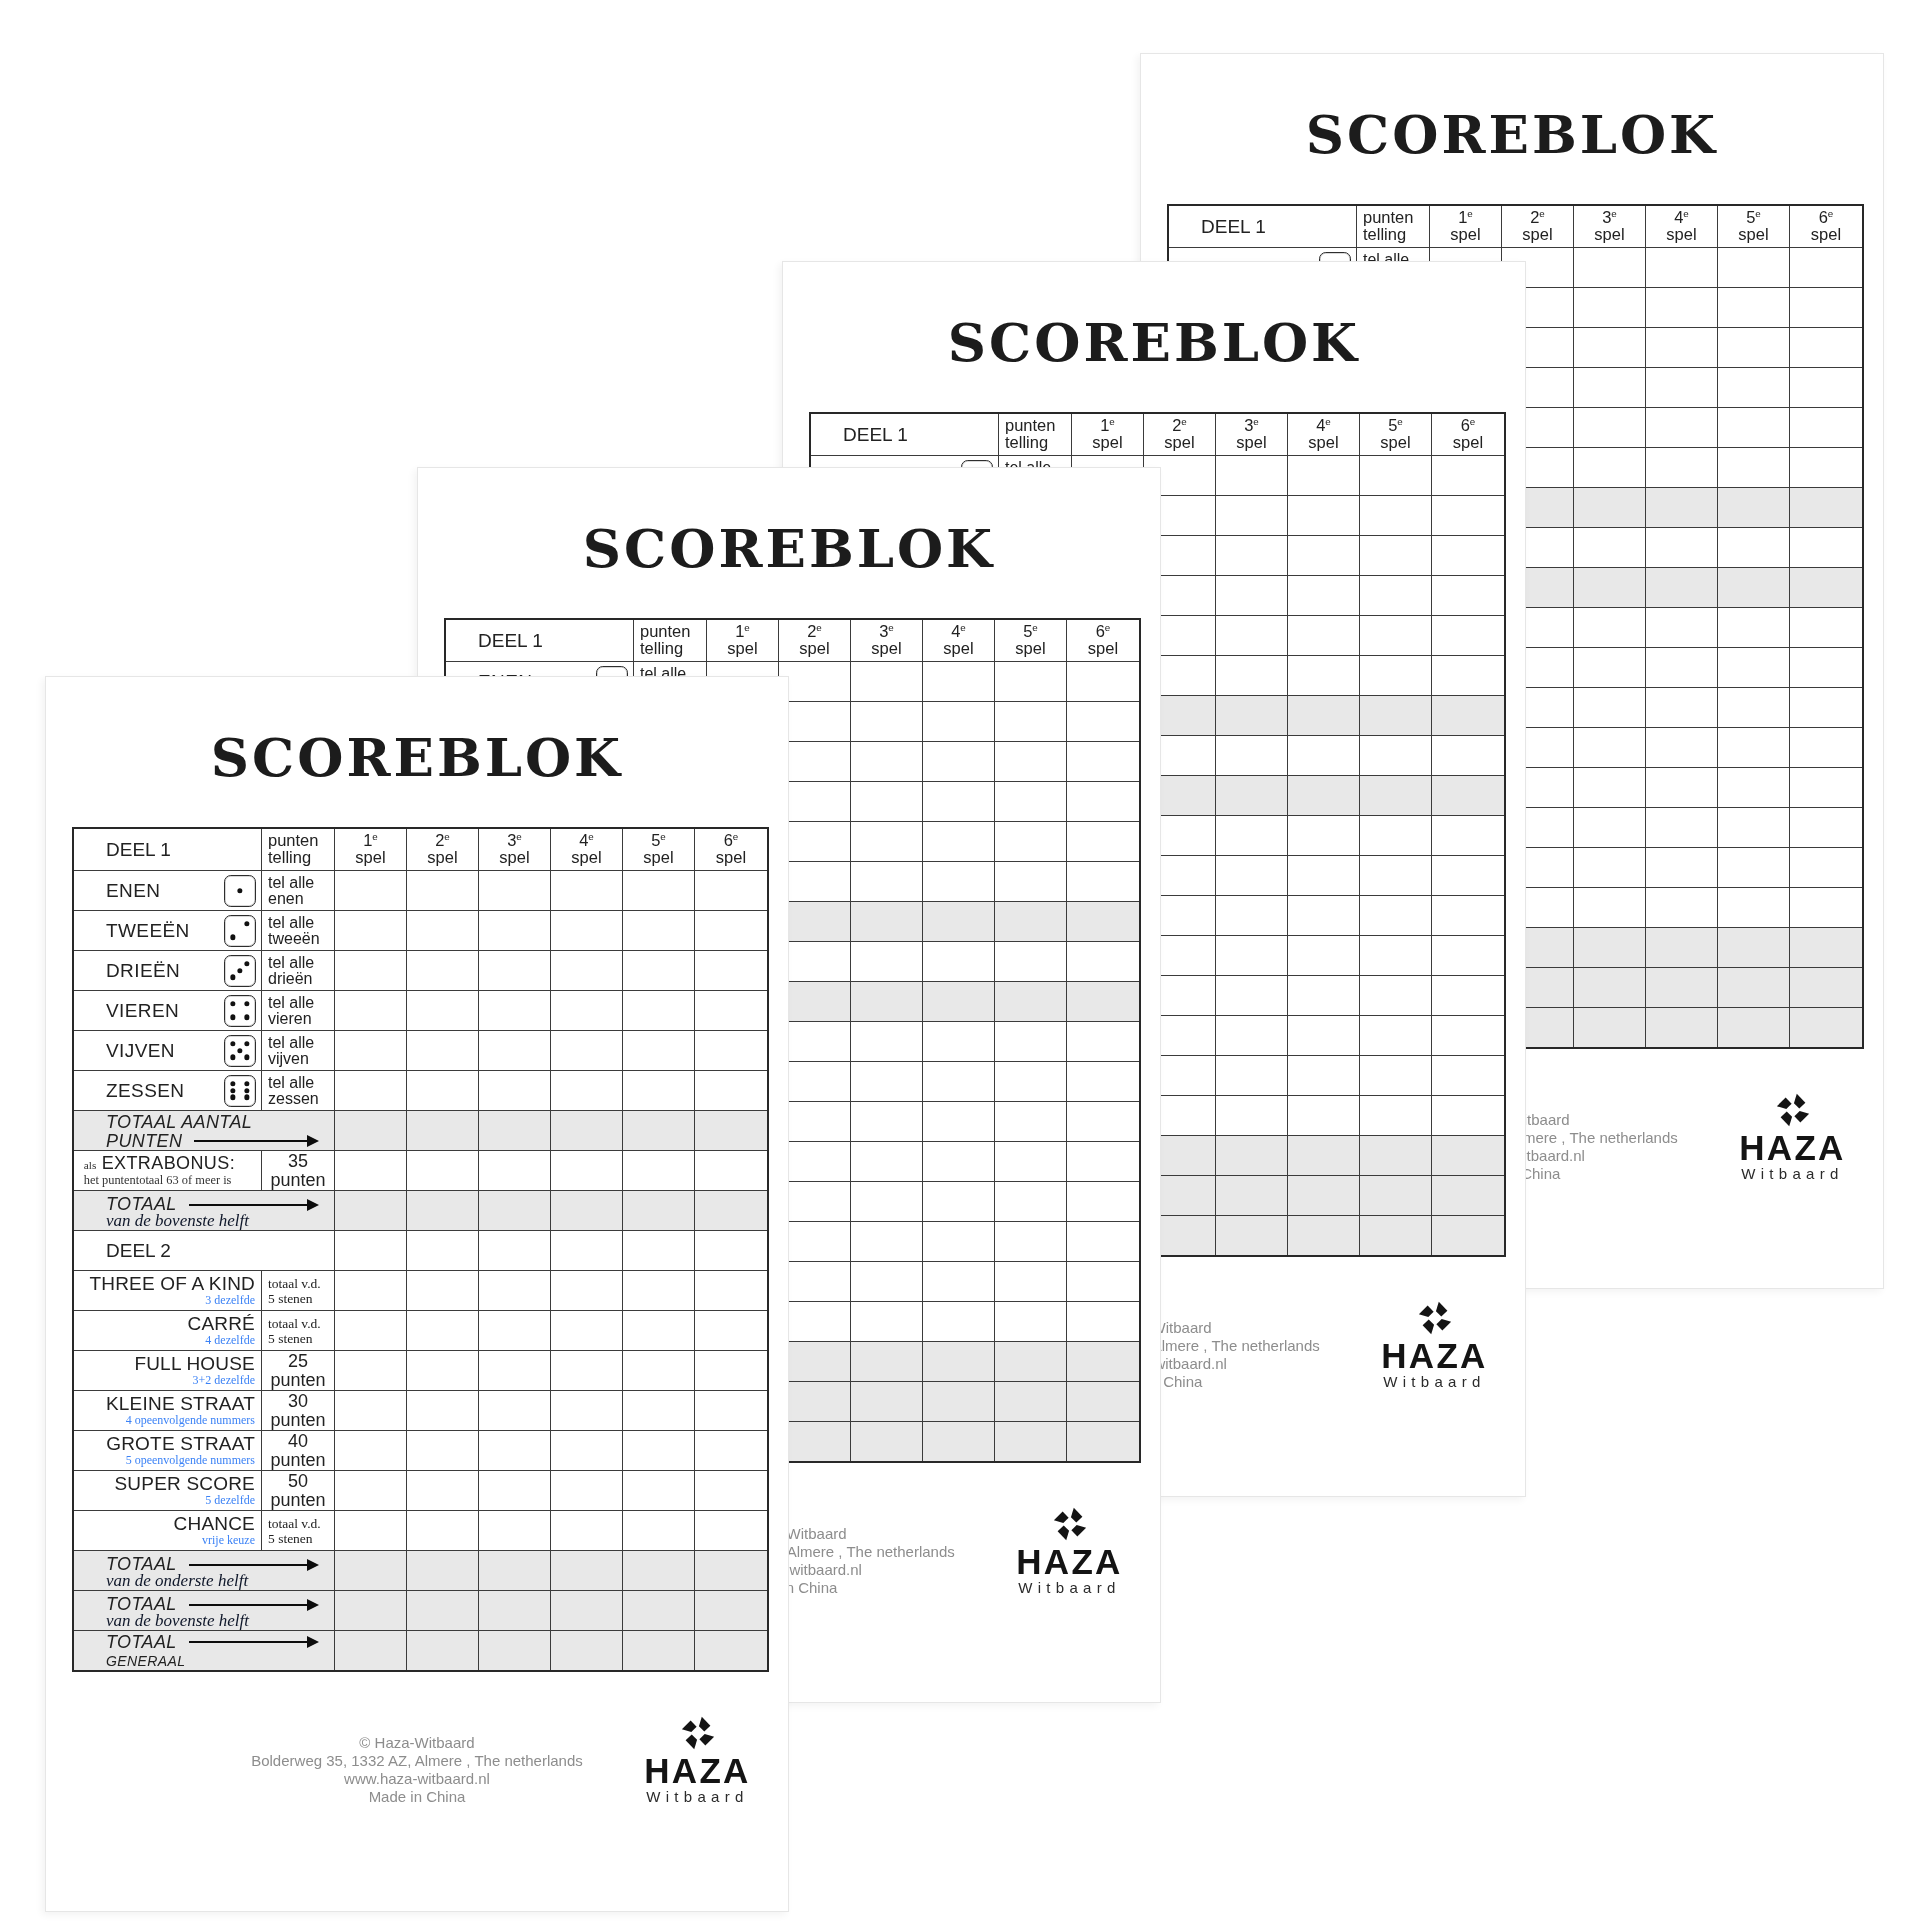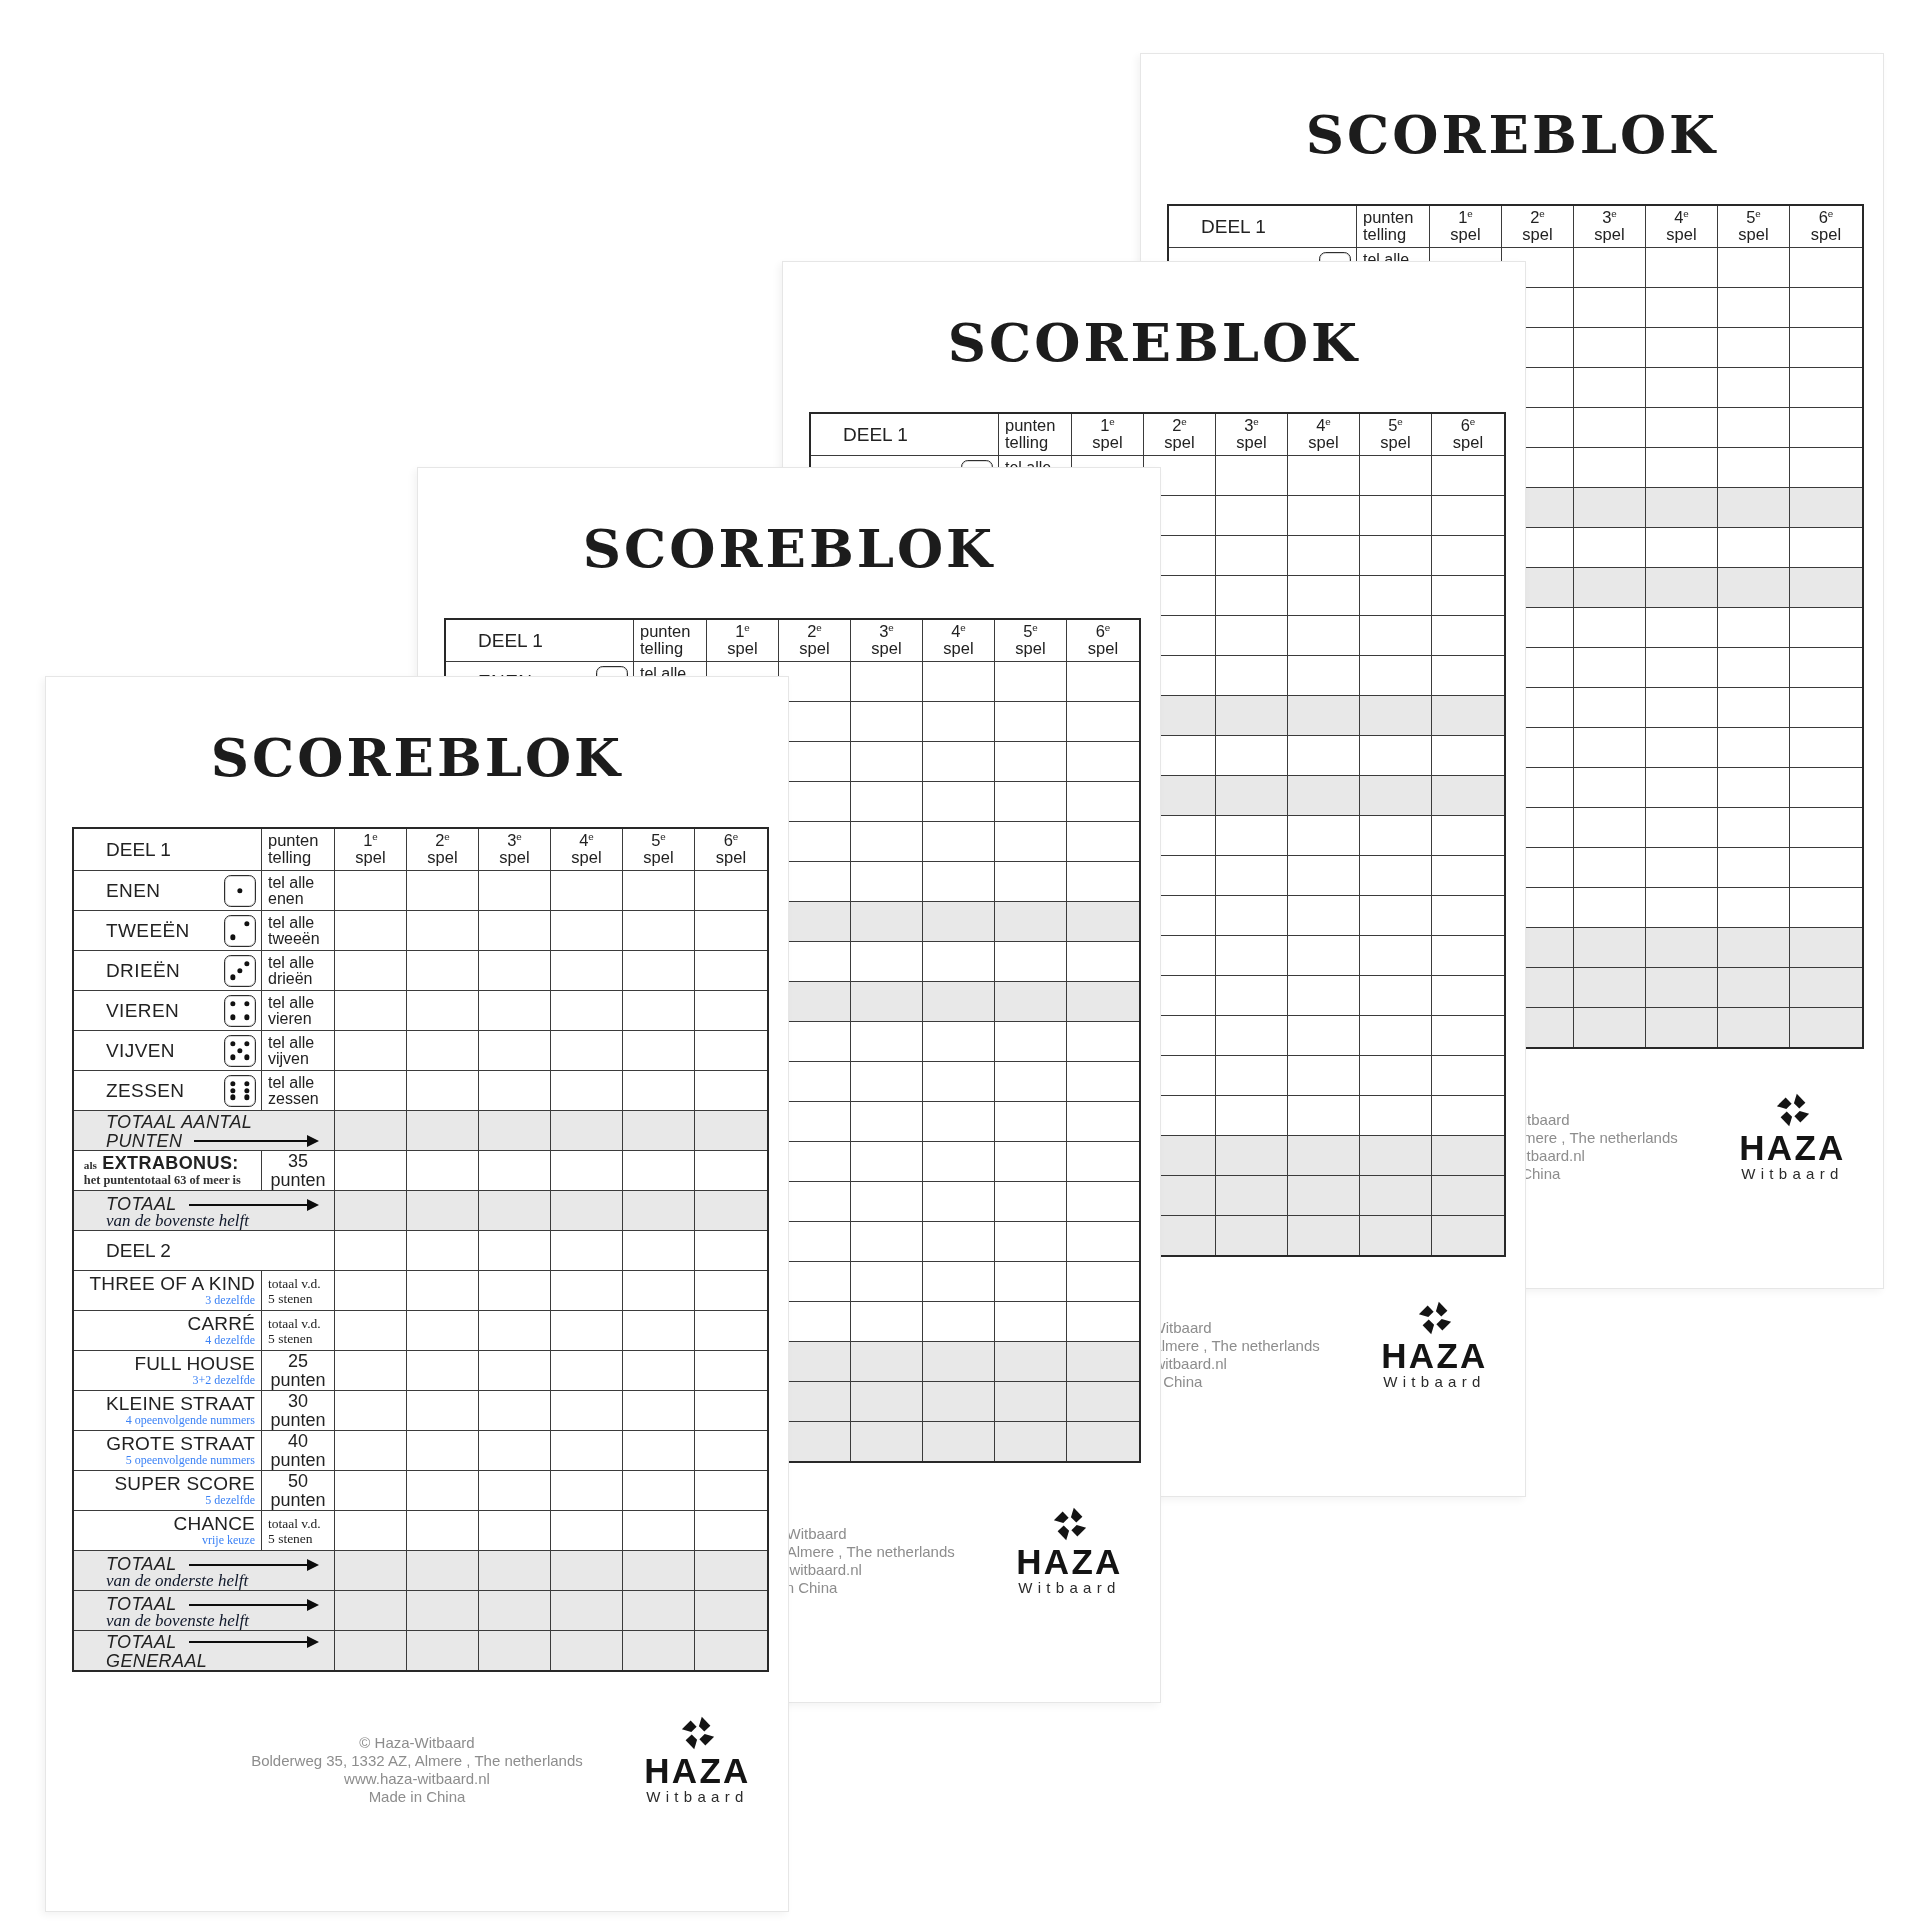--- a/index.html
+++ b/index.html
@@ -39,28 +39,28 @@
   .die{width:30px;height:30px;border:1.5px solid #2e2e2e;border-radius:6.8px;position:relative;
        margin-right:5.3px;flex:0 0 auto;background:#fff;box-shadow:inset 0 0 0 0.8px rgba(46,46,46,.25);}
   .pip{position:absolute;width:5.3px;height:5.3px;border-radius:50%;background:#111;
        transform:translate(-50%,-50%);}
   .note{font-size:16px;line-height:16px;padding:3.8px 0 0 6px;}
 
   
   .tot{padding:2.3px 15px 0 32px;display:flex;flex-direction:column;justify-content:center;}
   .tl{display:flex;align-items:center;font-size:18px;line-height:19px;letter-spacing:0.4px;}
   .tsub{font-family:"Liberation Serif", serif;font-size:17px;line-height:13.5px;color:#0f172a;}
-  .tl2big{font-size:18px;line-height:19px;letter-spacing:0.4px;}
+  .tl2big{font-size:14px;line-height:19px;letter-spacing:0.4px;}
   .arrow{flex:1;height:12px;position:relative;margin-left:12px;align-self:center;min-width:45px;}
   .arrow .shaft{position:absolute;left:0;right:9px;top:4.9px;height:2.3px;background:#0d0d0d;}
   .arrow .head{position:absolute;right:0;top:0;width:0;height:0;
                border-left:12.8px solid #0d0d0d;border-top:6px solid transparent;border-bottom:6px solid transparent;}
 
   
-  .bonus{padding:2.3px 4.5px 0 9.8px;font-weight:bold;}
+  .bonus{padding:2.3px 4.5px 0 9.8px;}
   .bline1{display:flex;align-items:baseline;}
   .bpre{font-family:"Liberation Serif", serif;font-size:11.3px;color:#333;margin-right:5.3px;}
   .blbl{font-size:18px;letter-spacing:0.4px;}
   .bsub{font-family:"Liberation Serif", serif;font-size:12.4px;line-height:12.8px;color:#333;}
 
   
   .sect{display:flex;align-items:center;padding-left:32px;font-size:19px;}
 
   
   .lowlbl{text-align:right;padding:3px 6px 0 0;}

